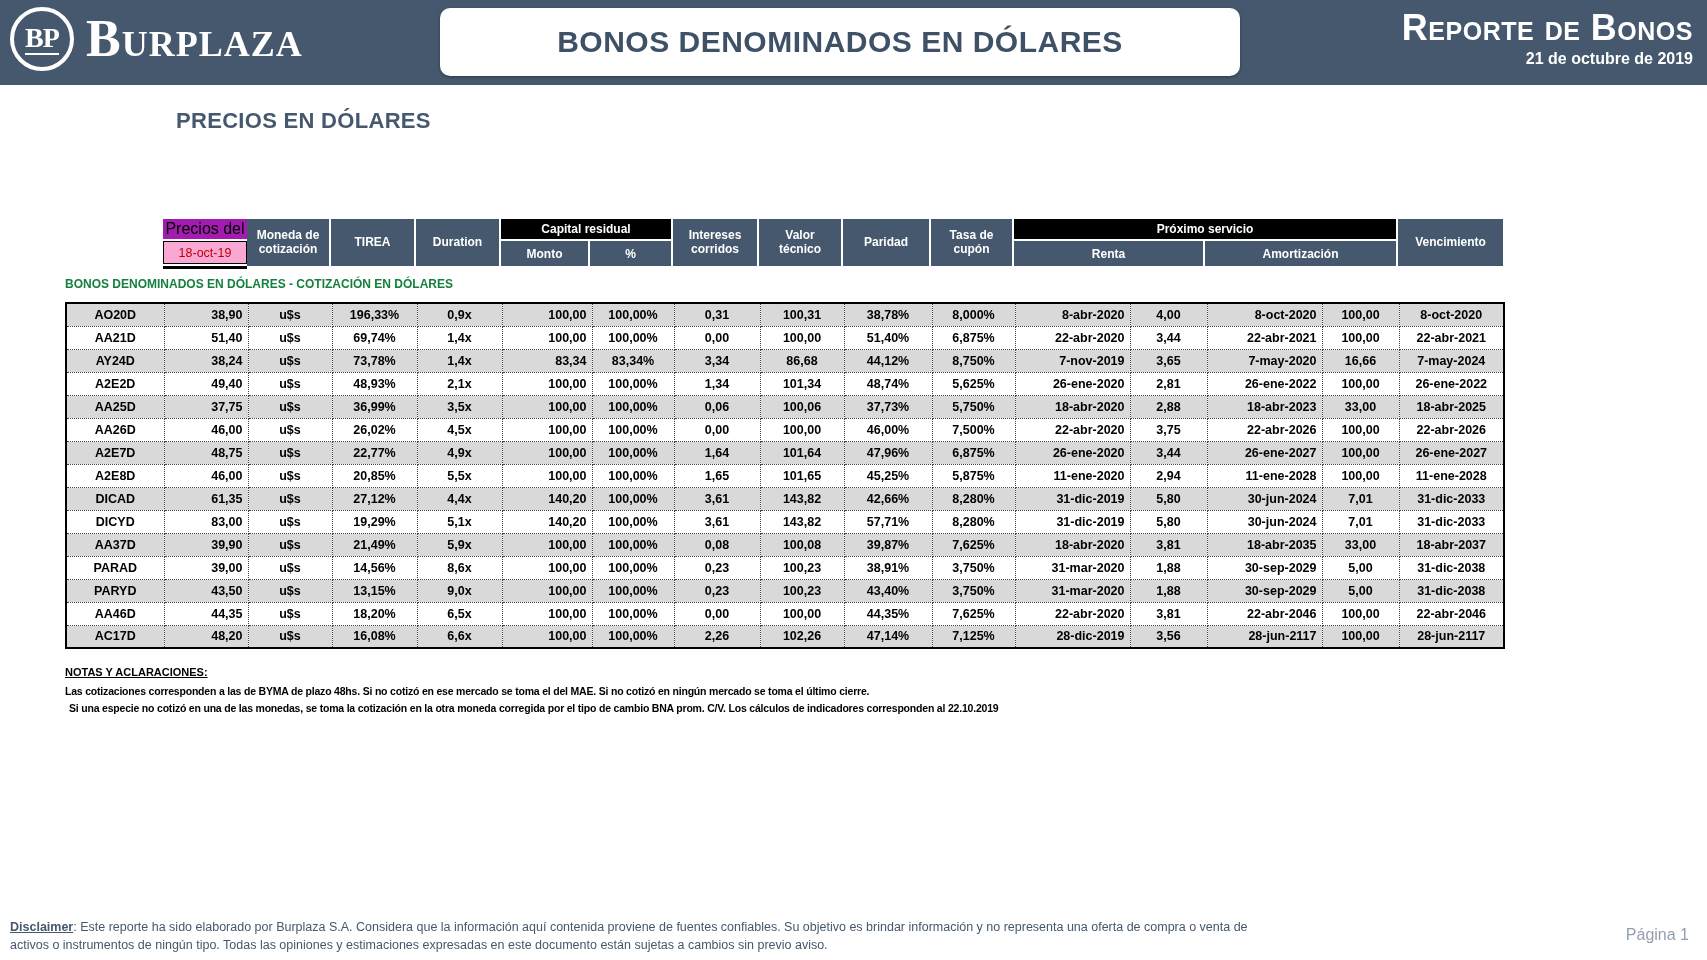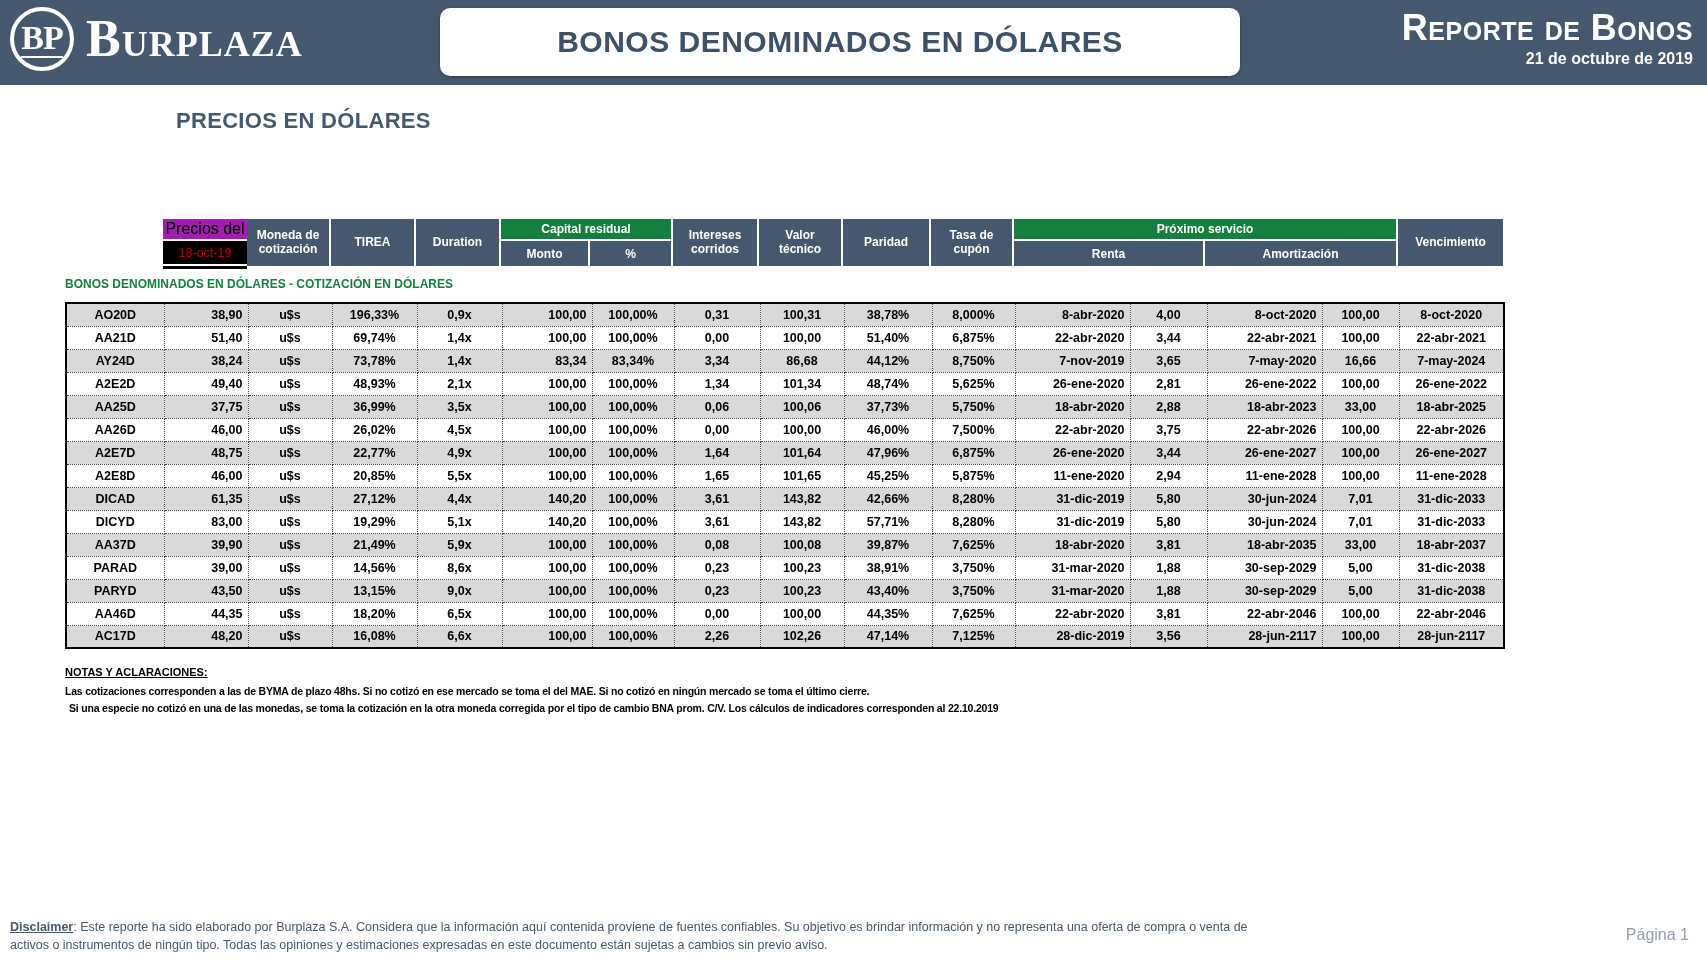--- a/index.html
+++ b/index.html
@@ -4,21 +4,21 @@
 <style>
   * { margin:0; padding:0; box-sizing:border-box; }
   html,body { width:1707px; height:960px; background:#ffffff; overflow:hidden;
               font-family:"Liberation Sans", sans-serif; }
 
   
   .topbar { position:absolute; left:0; top:0; width:1707px; height:85px; background:#45586D; }
   .brand-wrap { position:absolute; left:10px; top:7px; display:flex; align-items:center; gap:12px; }
   .logo-circle { width:64px; height:64px; border:4px solid #fff; border-radius:50%;
                  display:flex; align-items:center; justify-content:center;
-                 font-family:"Liberation Serif", serif; color:#fff; font-size:34px; font-weight:bold;
+                 font-family:"Liberation Serif", serif; color:#fff; font-size:28px; font-weight:bold;
                  letter-spacing:-1px; }
   .logo-circle span { border-bottom:2px solid #fff; line-height:1.05; }
   .brand-name { font-family:"Liberation Serif", serif; font-variant:small-caps; color:#fff;
                 font-size:52px; font-weight:bold; letter-spacing:1px; line-height:1; }
   .title-box { position:absolute; left:440px; top:8px; width:800px; height:68px; background:#fff;
                border-radius:10px; display:flex; align-items:center; justify-content:center;
                box-shadow:0 1px 3px rgba(0,0,0,.35); }
   .title-box span { color:#3F5166; font-size:30px; font-weight:bold; letter-spacing:.5px; }
   .report-meta { position:absolute; right:14px; top:8px; text-align:right; color:#fff; }
   .report-name { font-variant:small-caps; font-size:36px; font-weight:bold; line-height:1.1; letter-spacing:.5px; }
@@ -31,24 +31,24 @@
   
   .thead { position:absolute; left:163px; top:219px; width:1340px; height:47px; display:flex; }
   .th, .group { background:#45586D; color:#fff; font-size:12px; font-weight:bold;
                 text-align:center; border-right:2px solid #fff; }
   .th { display:flex; align-items:center; justify-content:center; line-height:1.15; padding:10px 4px; height:47px; }
   .th:last-child { border-right:none; }
   .stacked { display:flex; flex-direction:column; padding:0; background:transparent;
              border-bottom:3px solid #000; height:50px; }
   .stacked .top { background:#a21caf; height:22px; border-bottom:2px solid #fff;
                   display:flex; align-items:center; justify-content:center; }
-  .stacked .date { background:#000000; color:#C00000; height:23px; border:1px solid #000;
+  .stacked .date { background:#f9a8d4; color:#C00000; height:23px; border:1px solid #000;
                    display:flex; align-items:center; justify-content:center; font-size:12.5px; }
   .group { display:flex; flex-direction:column; padding:0; background:transparent; }
-  .group .g-top { background:#15803d; height:22px; border-bottom:2px solid #fff;
+  .group .g-top { background:#000000; height:22px; border-bottom:2px solid #fff;
                   display:flex; align-items:center; justify-content:center; }
   .group .g-bottom { display:flex; height:25px; }
   .group .g-bottom div { background:#45586D; display:flex; align-items:center; justify-content:center;
                          border-right:2px solid #fff; }
   .group .g-bottom div:last-child { border-right:none; }
 
   
   .section-title { position:absolute; left:65px; top:277px; color:#15803d;
                    font-size:12px; font-weight:bold; }
 

